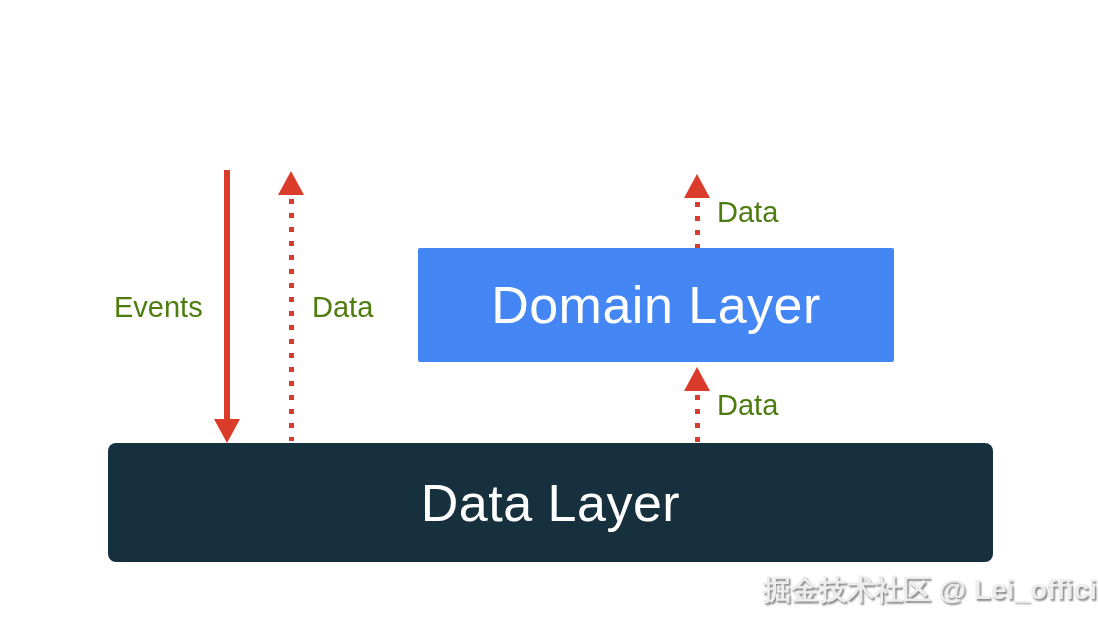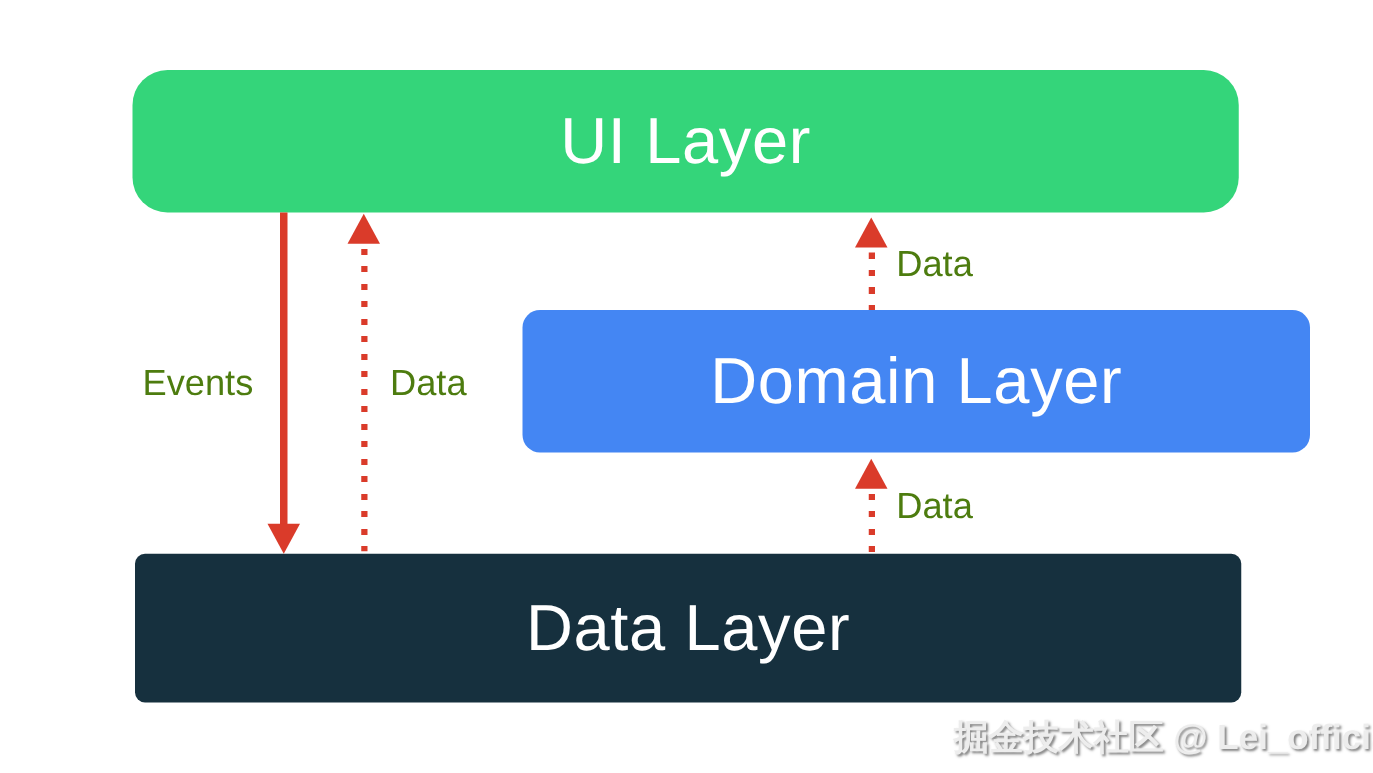--- a/index.html
+++ b/index.html
@@ -27,23 +27,23 @@
     letter-spacing: 0.5px;
   }
   .box-ui {
     left: 106px; top: 56px;
     width: 885px; height: 114px;
     background: #34d57a;
     border-radius: 28px;
   }
   .box-domain {
     left: 418px; top: 248px;
-    width: 630px; height: 114px;
+    width: 476px; height: 114px;
     background: #4486f3;
-    border-radius: 14px;
+    border-radius: 2px;
   }
   .box-data {
     left: 108px; top: 443px;
     width: 885px; height: 119px;
     background: #16303e;
     border-radius: 8px;
   }
   
   .solid-line {
     position: absolute;
@@ -96,23 +96,20 @@
     text-shadow: 1.5px 1.5px 2px rgba(110,110,110,0.85),
                  -0.5px -0.5px 1px rgba(255,255,255,0.9);
     white-space: nowrap;
   }
 </style>
 </head>
 <body>
 
 <div class="canvas">
 
-  <div class="layer-box box-ui">
-    <span>UI Layer</span>
-  </div>
 
   <div class="layer-box box-domain">
     <span>Domain Layer</span>
   </div>
 
   <div class="layer-box box-data">
     <span>Data Layer</span>
   </div>
 
   <div class="solid-line"></div>

